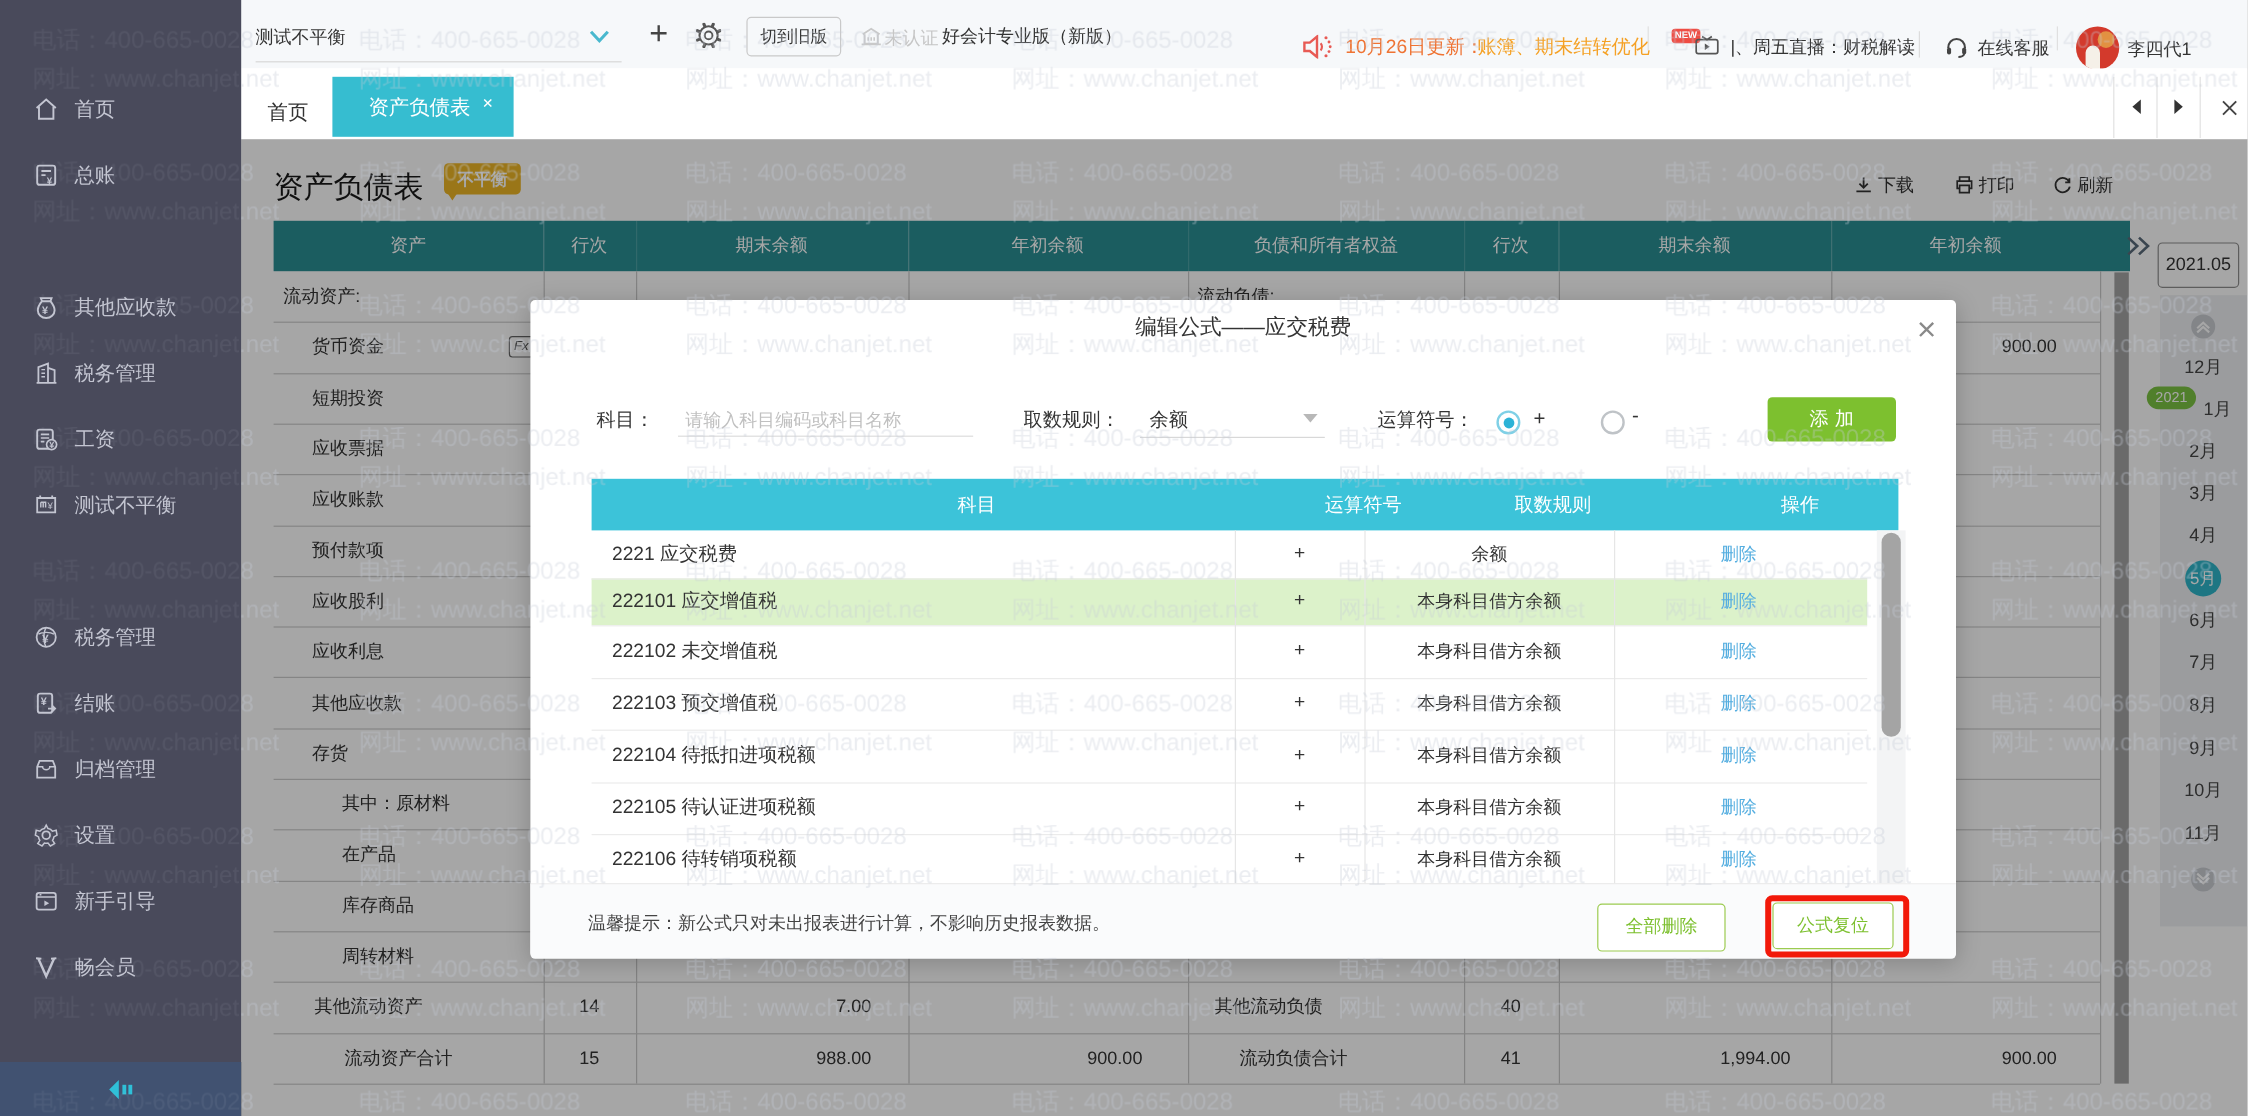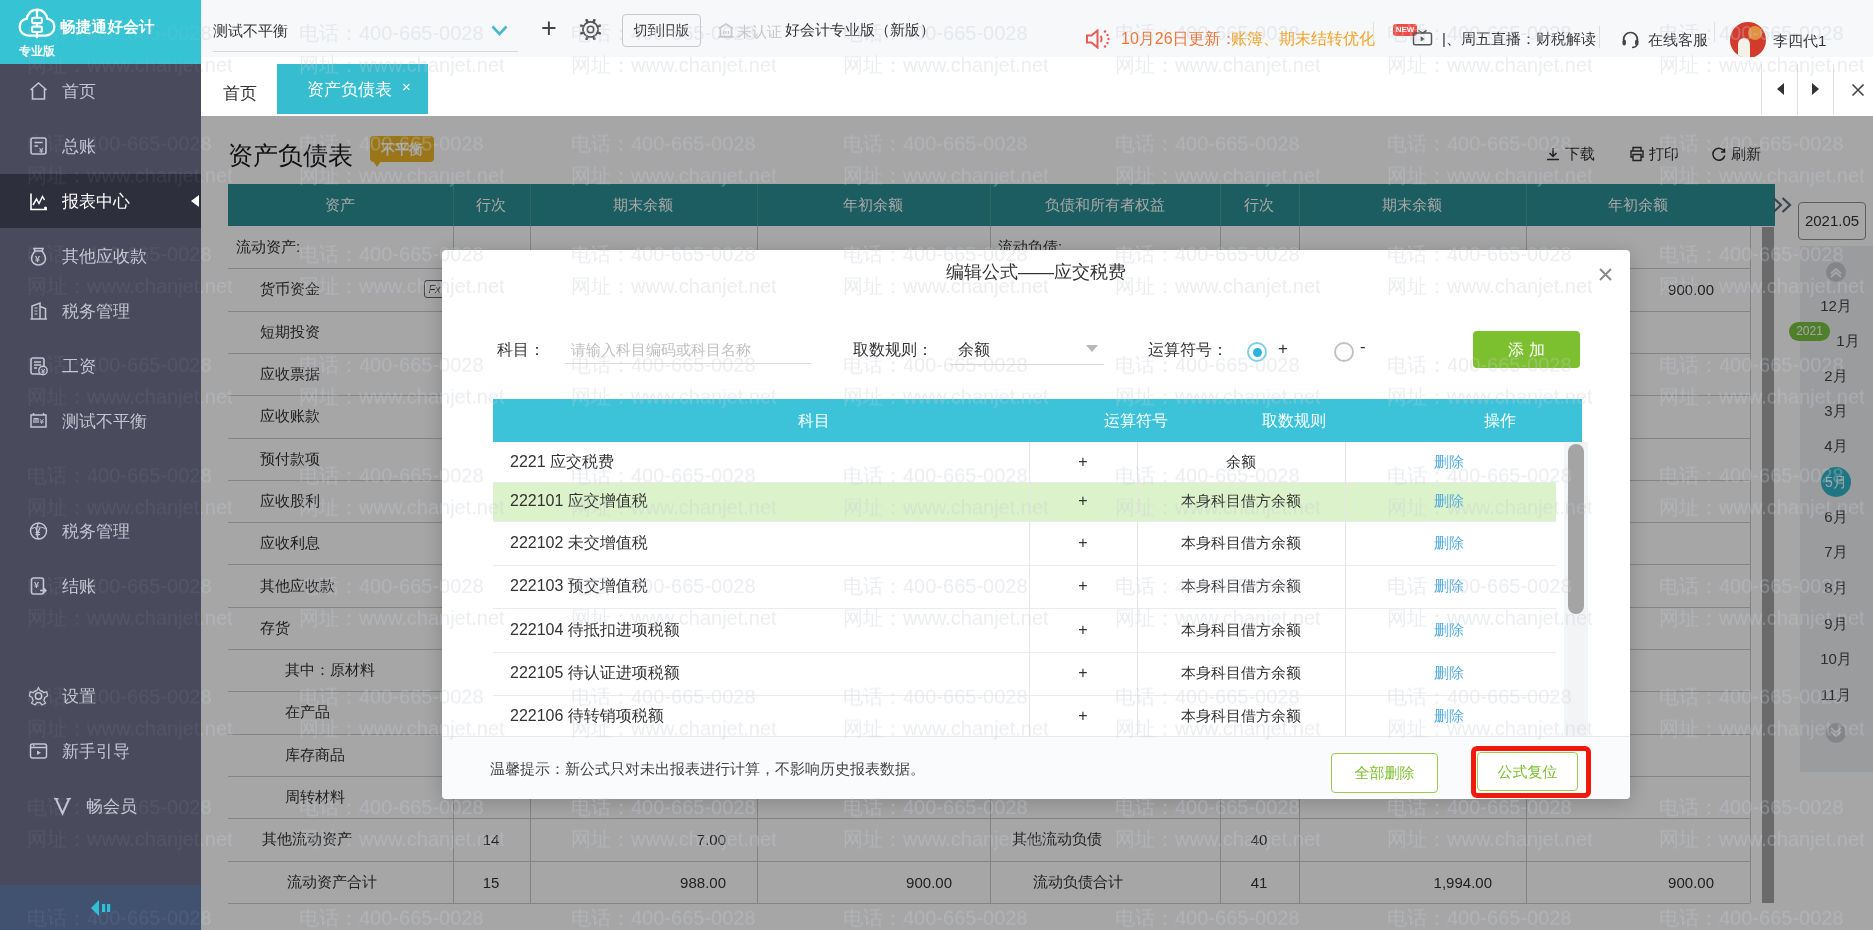--- a/index.html
+++ b/index.html
@@ -228,53 +228,34 @@
         <path d="M2 1 L9 7 L2 13 Z" fill="#333"></path>
       </svg>
     </div>
   <div class="abs" style="left:1632px;top:7px;width:40px;height:51px;border-left:1px solid #e2e2e2;">
       <svg style="position:absolute;left:17px;top:19px" width="14" height="14" viewBox="0 0 14 14">
         <path d="M1.5 1.5 L12.5 12.5 M12.5 1.5 L1.5 12.5" stroke="#444" stroke-width="1.6"></path>
       </svg>
     </div>
 </div>
 <div class="abs" id="sidebar">
-  <div class="abs" style="left:0;top:0;width:201px;height:64px;background:#36c3d3;">
-    <svg style="position:absolute;left:18px;top:8px" width="38" height="32" viewBox="0 0 42 36">
-      <path d="M21 2 C14 2 10 7 9.5 12 C4 13 1.5 17 1.5 21.5 C1.5 27 6 31 11.5 31 L30.5 31 C36 31 40.5 27 40.5 21.5 C40.5 17 38 13 32.5 12 C32 7 28 2 21 2 Z" fill="none" stroke="#fff" stroke-width="2.6"></path>
-      <line x1="21" y1="2" x2="21" y2="34" stroke="#fff" stroke-width="2.6"></line>
-      <rect x="15.5" y="11" width="11" height="6" rx="1.5" fill="#36c3d3" stroke="#fff" stroke-width="2.4"></rect>
-      <rect x="15.5" y="21" width="11" height="6" rx="1.5" fill="#36c3d3" stroke="#fff" stroke-width="2.4"></rect>
-    </svg>
-    <div class="abs" style="left:60px;top:17px;font-size:15.5px;font-weight:bold;color:#fff;letter-spacing:0.3px;">畅捷通好会计</div>
-    <div class="abs" style="left:19px;top:43px;font-size:12px;font-weight:bold;color:#fff;">专业版</div>
-  </div>
   <div class="mitem" style="top:63px;">
       <svg width="21" height="21" viewBox="0 0 21 21">
         <path d="M2.5 9.5 L10.5 2.5 L18.5 9.5 M4.5 8.5 V18.5 H16.5 V8.5" fill="none" stroke="#c3c5d1" stroke-width="1.6"></path>
       </svg>
       <span class="txt">首页</span>
     </div>
   <div class="mitem" style="top:118px;">
       <svg width="21" height="21" viewBox="0 0 21 21">
         <rect x="3" y="2.5" width="15" height="16" rx="2" fill="none" stroke="#c3c5d1" stroke-width="1.6"></rect>
         <path d="M6.5 7 H14.5 M6.5 10.5 H10" stroke="#c3c5d1" stroke-width="1.5" fill="none"></path>
         <text x="11" y="17.5" font-size="8" fill="#c3c5d1" font-weight="bold">¥</text>
       </svg>
       <span class="txt">总账</span>
     </div>
-  <div class="abs" style="top:174px;left:0;width:201px;height:54px;background:#2e2f3c;">
-    <svg style="position:absolute;left:28px;top:17px" width="21" height="21" viewBox="0 0 21 21">
-        <path d="M3 2.5 V18.5 H19" fill="none" stroke="#fff" stroke-width="1.6"></path>
-        <path d="M5 14 L8.5 8 L11 12.5 L14.5 5.5 L16.5 9" fill="none" stroke="#fff" stroke-width="1.5"></path>
-        <circle cx="17.5" cy="17" r="1.5" fill="#fff"></circle>
-      </svg>
-    <span style="position:absolute;left:62px;top:50%;transform:translateY(-50%);color:#fff;font-size:17px;">报表中心</span>
-    <div style="position:absolute;right:2px;top:21px;width:0;height:0;border-top:6px solid transparent;border-bottom:6px solid transparent;border-right:8px solid #fff;"></div>
-  </div>
   <div class="mitem" style="top:228px;">
       <svg width="21" height="21" viewBox="0 0 21 21">
         <path d="M7 5.5 C5 8 3.5 10 3.5 13 a7 6.5 0 0 0 14 0 C17.5 10 16 8 14 5.5 Z" fill="none" stroke="#c3c5d1" stroke-width="1.6"></path>
         <path d="M7 5.5 L6 3 H15 L14 5.5" fill="none" stroke="#c3c5d1" stroke-width="1.5"></path>
         <text x="7" y="16" font-size="9" fill="#c3c5d1" font-weight="bold">¥</text>
       </svg>
       <span class="txt">其他应收款</span>
     </div>
   <div class="mitem" style="top:283px;">
       <svg width="21" height="21" viewBox="0 0 21 21">
@@ -309,36 +290,43 @@
       <span class="txt">税务管理</span>
     </div>
   <div class="mitem" style="top:558px;">
       <svg width="21" height="21" viewBox="0 0 21 21">
         <rect x="3.5" y="2.5" width="12" height="16" rx="2" fill="none" stroke="#c3c5d1" stroke-width="1.6"></rect>
         <text x="6" y="12" font-size="9" fill="#c3c5d1" font-weight="bold">¥</text>
         <path d="M12 15 H18 M15.5 12.5 L18 15 L15.5 17.5" stroke="#c3c5d1" stroke-width="1.4" fill="none"></path>
       </svg>
       <span class="txt">结账</span>
     </div>
+  <div class="mitem" style="top:613px;">
+      <svg width="21" height="21" viewBox="0 0 21 21">
+        <path d="M3 8.5 L5 3.5 H16 L18 8.5 V17.5 H3 Z" fill="none" stroke="#c3c5d1" stroke-width="1.5"></path>
+        <path d="M3 8.5 H7.5 C7.5 10 9 11 10.5 11 C12 11 13.5 10 13.5 8.5 H18" stroke="#c3c5d1" stroke-width="1.3" fill="none"></path>
+      </svg>
+      <span class="txt">归档管理</span>
+    </div>
   <div class="mitem" style="top:668px;">
       <svg width="21" height="21" viewBox="0 0 21 21">
         <circle cx="10.5" cy="10.5" r="3.2" fill="none" stroke="#c3c5d1" stroke-width="1.5"></circle>
         <path d="M10.5 2.2 L12 5 A6.5 6.5 0 0 1 15.8 7.2 L18.8 6.4 L19.5 10.5 L16.9 11.9 A6.5 6.5 0 0 1 15.8 14.8 L17.5 17.5 L14 19.5 L12 17 A6.5 6.5 0 0 1 9 17 L7 19.5 L3.5 17.5 L5.2 14.8 A6.5 6.5 0 0 1 4.1 11.9 L1.5 10.5 L2.2 6.4 L5.2 7.2 A6.5 6.5 0 0 1 9 5 Z" fill="none" stroke="#c3c5d1" stroke-width="1.3"></path>
       </svg>
       <span class="txt">设置</span>
     </div>
   <div class="mitem" style="top:723px;">
       <svg width="21" height="21" viewBox="0 0 21 21">
         <rect x="2.5" y="3.5" width="16" height="14" rx="2" fill="none" stroke="#c3c5d1" stroke-width="1.5"></rect>
         <path d="M2.5 7 H18.5 M5 5.2 H6.5" stroke="#c3c5d1" stroke-width="1.3"></path>
         <path d="M9 10 L13 12.2 L9 14.4 Z" fill="#c3c5d1"></path>
       </svg>
       <span class="txt">新手引导</span>
     </div>
-  <div class="mitem" style="top:778px;margin-left:24px;">
+  <div class="mitem" style="top:778px;">
       <svg width="21" height="21" viewBox="0 0 21 21">
         <path d="M4 3.5 L10.5 18 L17 3.5" fill="none" stroke="#c3c5d1" stroke-width="2"></path>
         <path d="M2 3 L6.5 3.5 M14.5 3.5 L19 3" stroke="#c3c5d1" stroke-width="1.6"></path>
       </svg>
       <span class="txt">畅会员</span>
     </div>
   <div class="abs" style="left:0;top:885px;width:201px;height:45px;background:#415271;">
     <svg style="position:absolute;left:88px;top:13px" width="26" height="20" viewBox="0 0 26 20">
         <path d="M11 2 L3 10 L11 18 Z" fill="#2fc0d8"></path>
         <rect x="14" y="6" width="3.2" height="8" fill="#2fc0d8"></rect>

